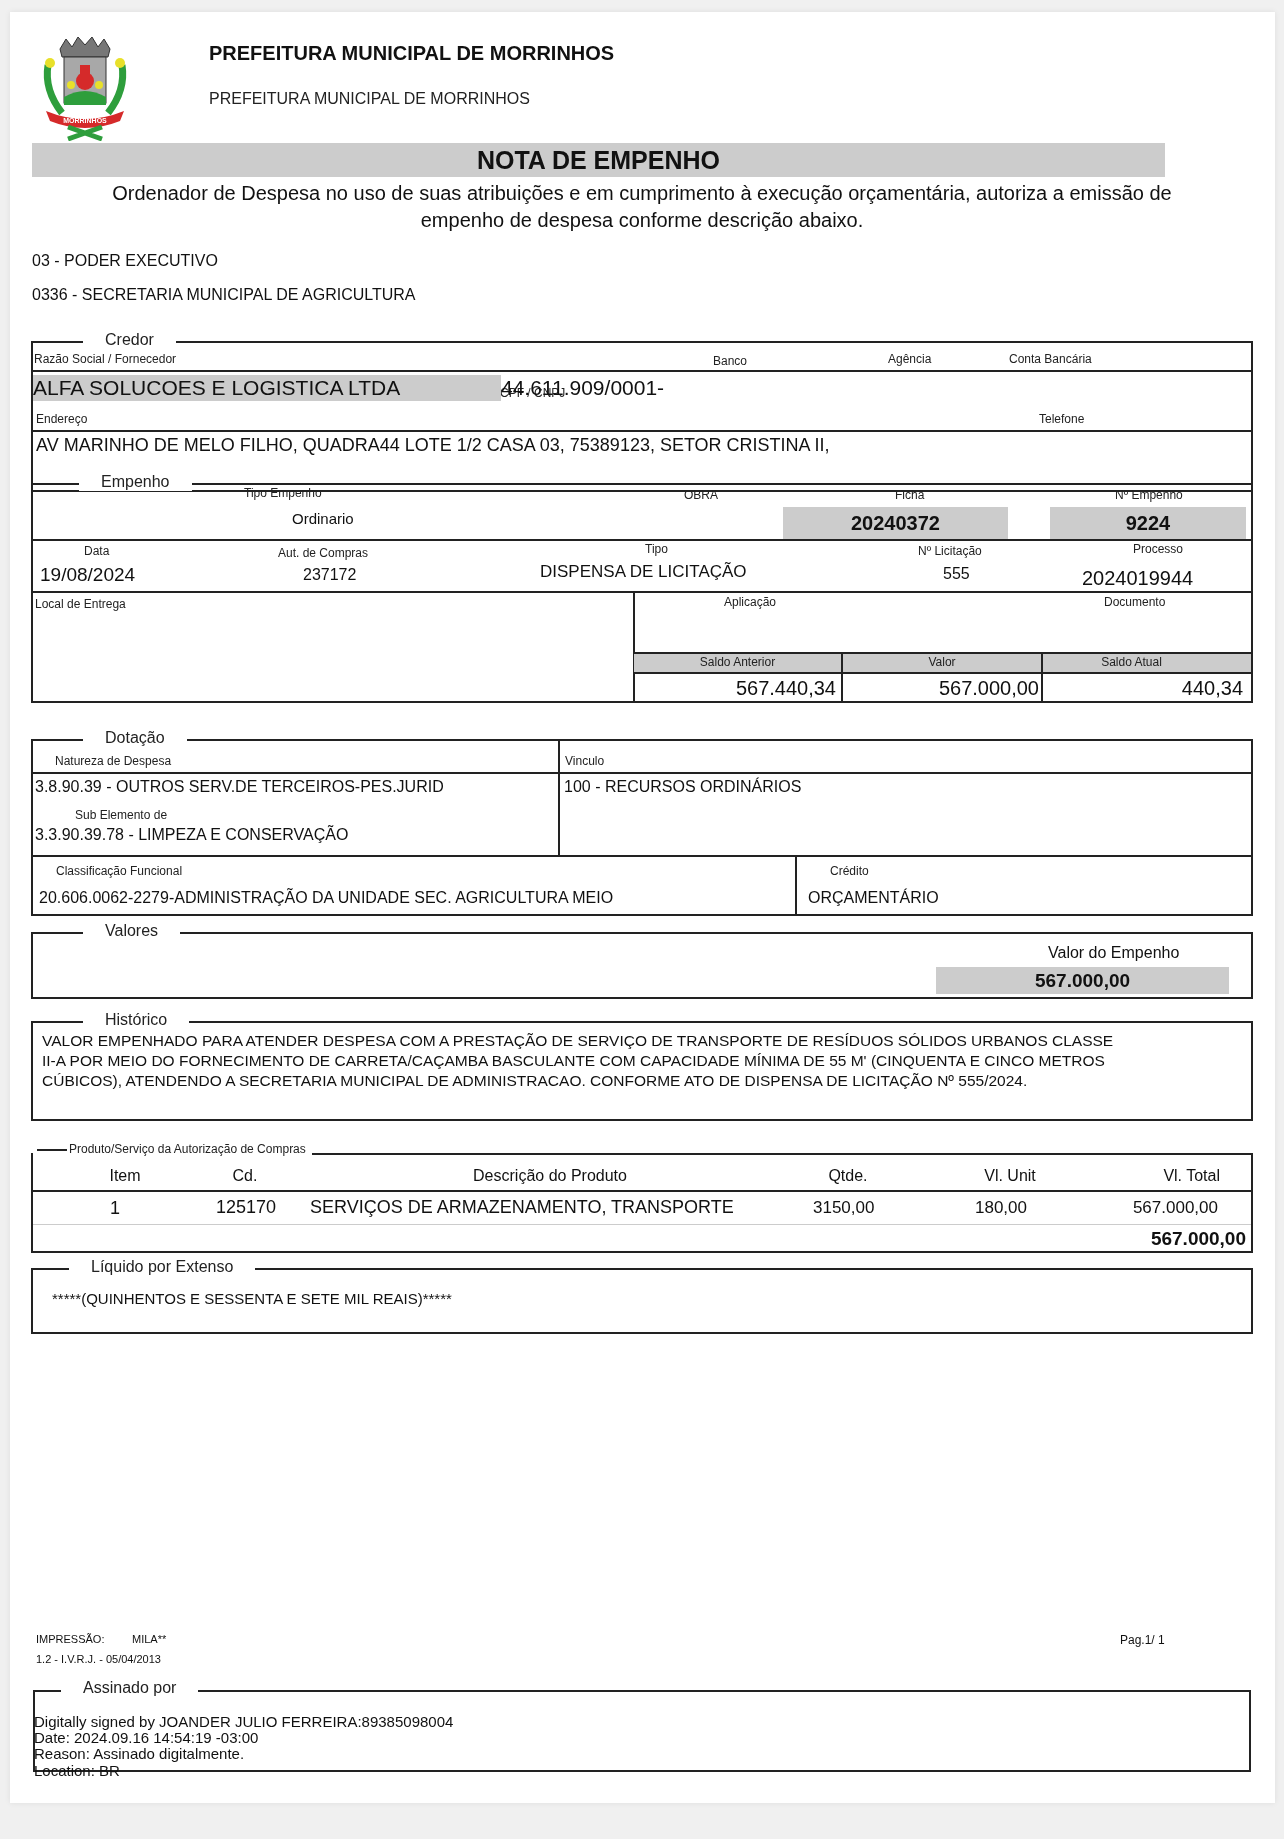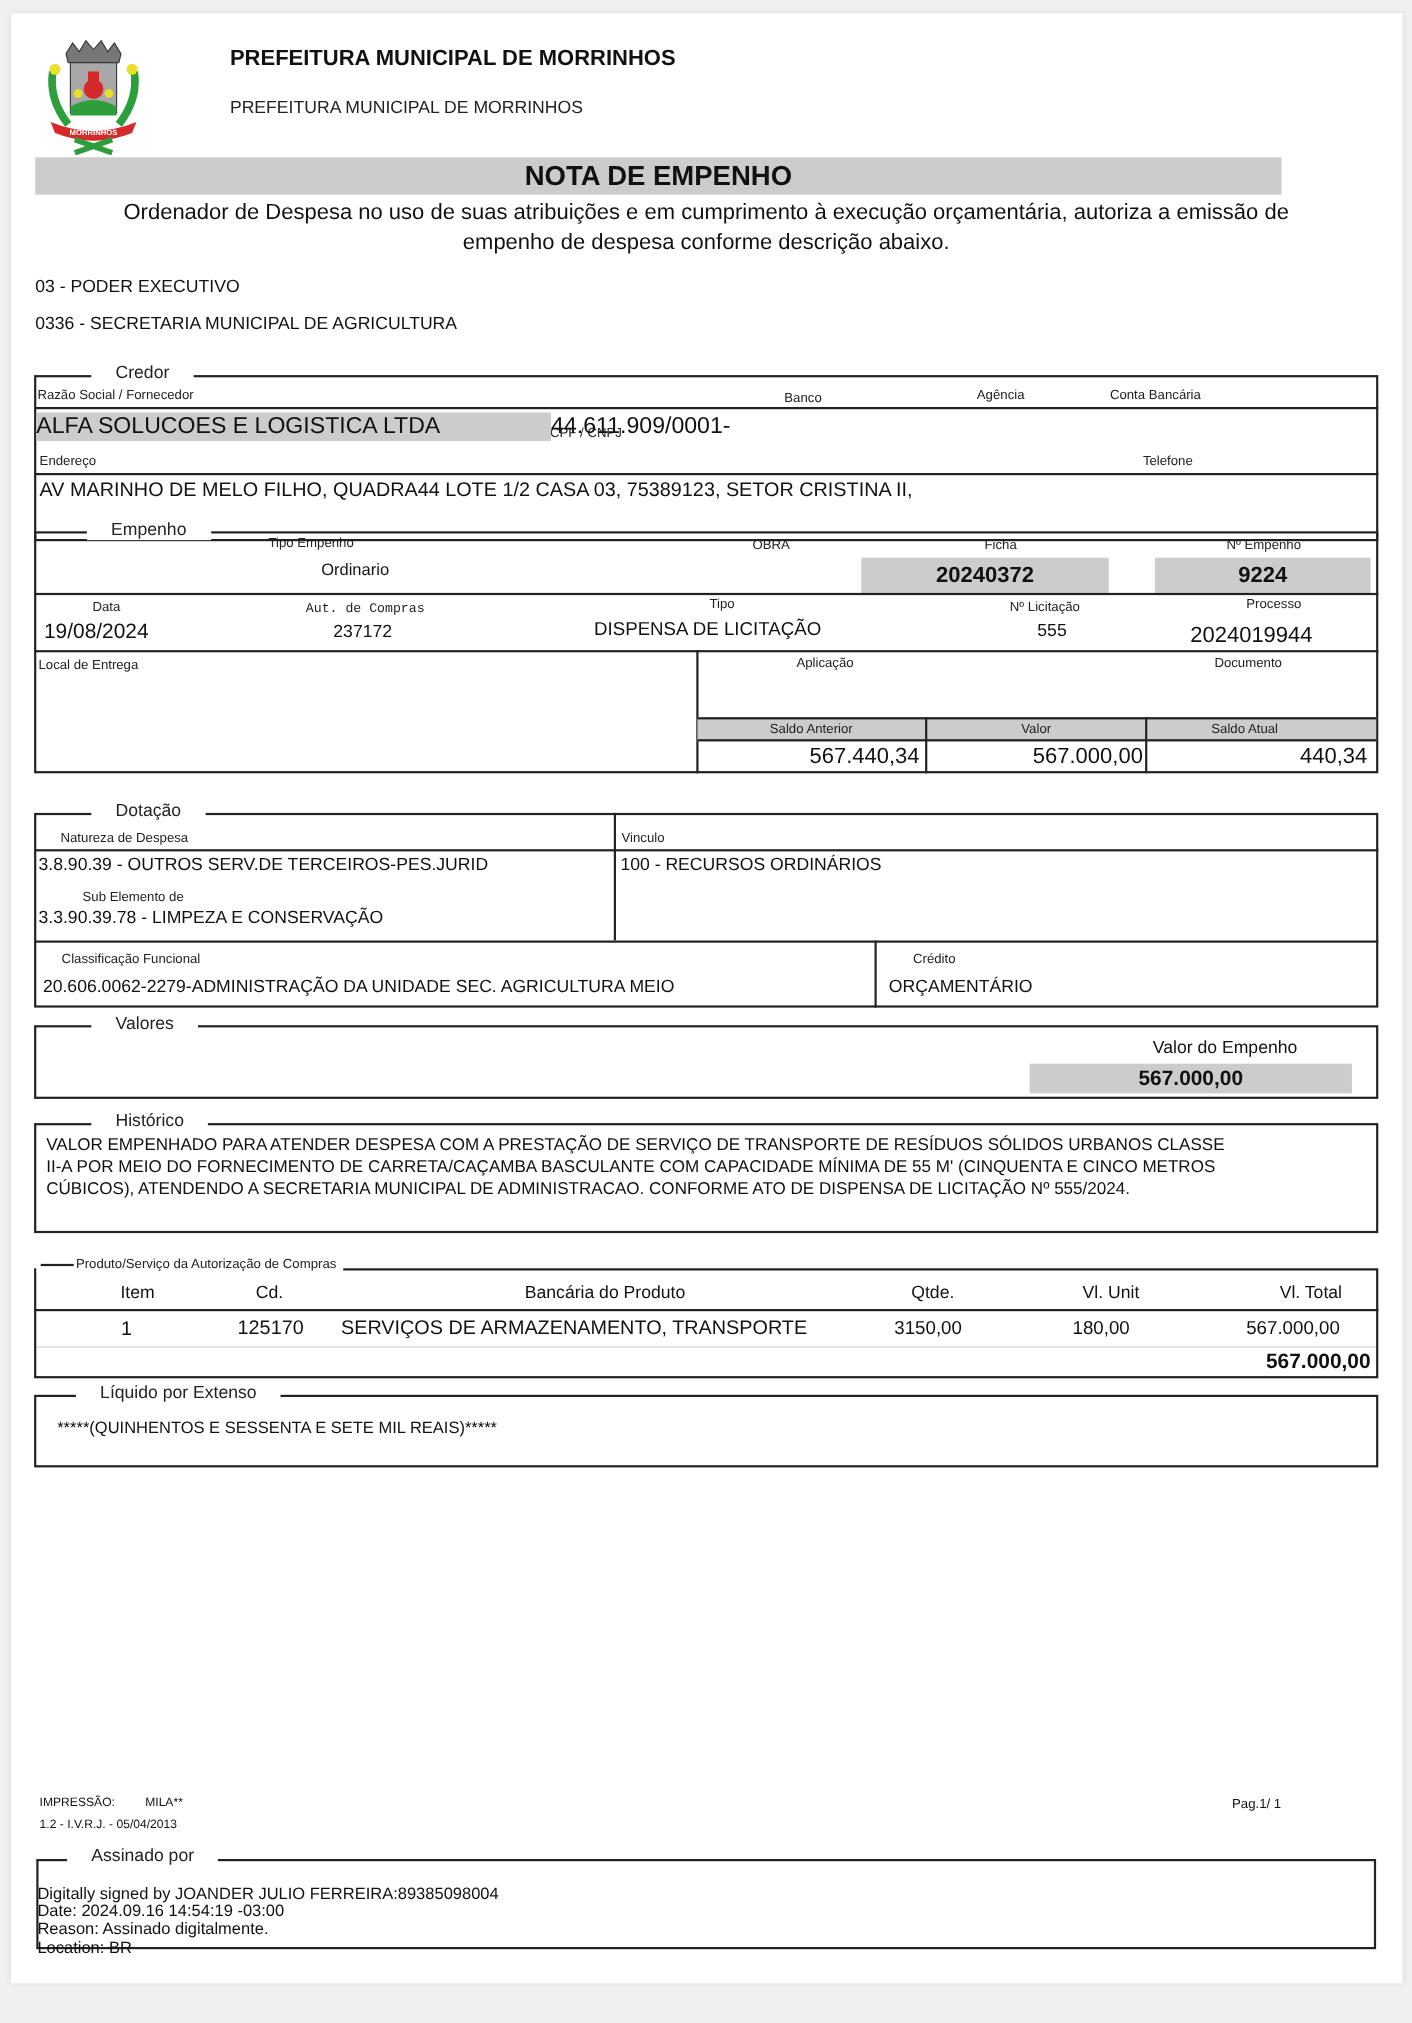--- a/index.html
+++ b/index.html
@@ -69,21 +69,21 @@
 </div>
 <div class="abs lbl" style="left:244px;top:486px;">Tipo Empenho</div>
 <div class="abs lbl" style="left:684px;top:488px;">OBRA</div>
 <div class="abs lbl" style="left:895px;top:488px;">Ficha</div>
 <div class="abs lbl" style="left:1115px;top:488px;">Nº Empenho</div>
 <div class="abs" style="left:292px;top:510px;font-size:15px;">Ordinario</div>
 <div class="abs grey center" style="left:783px;top:507px;width:225px;height:32px;line-height:32px;font-size:20px;font-weight:bold;">20240372</div>
 <div class="abs grey center" style="left:1050px;top:507px;width:196px;height:32px;line-height:32px;font-size:20px;font-weight:bold;">9224</div>
 <div class="hline" style="left:31px;top:539px;width:1222px;"></div>
 <div class="abs lbl" style="left:84px;top:544px;">Data</div>
-<div class="abs lbl" style="left:278px;top:546px;font-family:Liberation Mono, monospace;">Aut. de Compras</div>
+<div class="abs lbl" style="left:278px;top:546px;">Aut. de Compras</div>
 <div class="abs lbl" style="left:645px;top:542px;">Tipo</div>
 <div class="abs lbl" style="left:918px;top:544px;">Nº Licitação</div>
 <div class="abs lbl" style="left:1133px;top:542px;">Processo</div>
 <div class="abs" style="left:40px;top:564px;font-size:19px;">19/08/2024</div>
 <div class="abs" style="left:303px;top:566px;font-size:16px;">237172</div>
 <div class="abs" style="left:540px;top:562px;font-size:17px;">DISPENSA DE LICITAÇÃO</div>
 <div class="abs" style="left:943px;top:565px;font-size:16px;">555</div>
 <div class="abs" style="left:1082px;top:567px;font-size:20px;">2024019944</div>
 <div class="hline" style="left:31px;top:591px;width:1222px;"></div>
 <div class="abs lbl" style="left:35px;top:597px;">Local de Entrega</div>
@@ -129,21 +129,21 @@
 </div>
 <div class="abs" style="left:42px;top:1031px;font-size:15.5px;line-height:20px;">VALOR EMPENHADO PARA ATENDER DESPESA COM A PRESTAÇÃO DE SERVIÇO DE TRANSPORTE DE RESÍDUOS SÓLIDOS URBANOS CLASSE</div>
 <div class="abs" style="left:42px;top:1051px;font-size:15.5px;line-height:20px;">II-A POR MEIO DO FORNECIMENTO DE CARRETA/CAÇAMBA BASCULANTE COM CAPACIDADE MÍNIMA DE 55 M' (CINQUENTA E CINCO METROS</div>
 <div class="abs" style="left:42px;top:1071px;font-size:15.5px;line-height:20px;">CÚBICOS), ATENDENDO A SECRETARIA MUNICIPAL DE ADMINISTRACAO. CONFORME ATO DE DISPENSA DE LICITAÇÃO Nº 555/2024.</div>
 
 <div class="box" style="left:31px;top:1153px;width:1222px;height:100px;border-width:2px 2px 2px 2px;">
   <span class="legend" style="left:0px;padding:0 6px 0 4px;font-size:12px;top:-13px;text-align:center;"><span style="display:inline-block;width:30px;border-top:2px solid #222;vertical-align:middle;margin-right:2px;"></span><span>Produto/Serviço da Autorização de Compras</span></span>
 </div>
 <div class="abs center" style="left:95px;top:1167px;width:60px;font-size:16px;">Item</div>
 <div class="abs center" style="left:215px;top:1167px;width:60px;font-size:16px;">Cd.</div>
-<div class="abs center" style="left:390px;top:1167px;width:320px;font-size:16px;">Bancária do Produto</div>
+<div class="abs center" style="left:390px;top:1167px;width:320px;font-size:16px;">Descrição do Produto</div>
 <div class="abs center" style="left:808px;top:1167px;width:80px;font-size:16px;">Qtde.</div>
 <div class="abs center" style="left:965px;top:1167px;width:90px;font-size:16px;">Vl. Unit</div>
 <div class="abs right" style="left:1100px;top:1167px;width:120px;font-size:16px;">Vl. Total</div>
 <div class="hline" style="left:31px;top:1190px;width:1222px;"></div>
 <div>
   <div class="abs center" style="left:95px;top:1198px;width:40px;font-size:18px;">1</div>
   <div class="abs" style="left:216px;top:1197px;font-size:18px;">125170</div>
   <div class="abs" style="left:310px;top:1197px;font-size:18px;">SERVIÇOS DE ARMAZENAMENTO, TRANSPORTE</div>
   <div class="abs" style="left:813px;top:1198px;font-size:17px;">3150,00</div>
   <div class="abs" style="left:975px;top:1198px;font-size:17px;">180,00</div>

